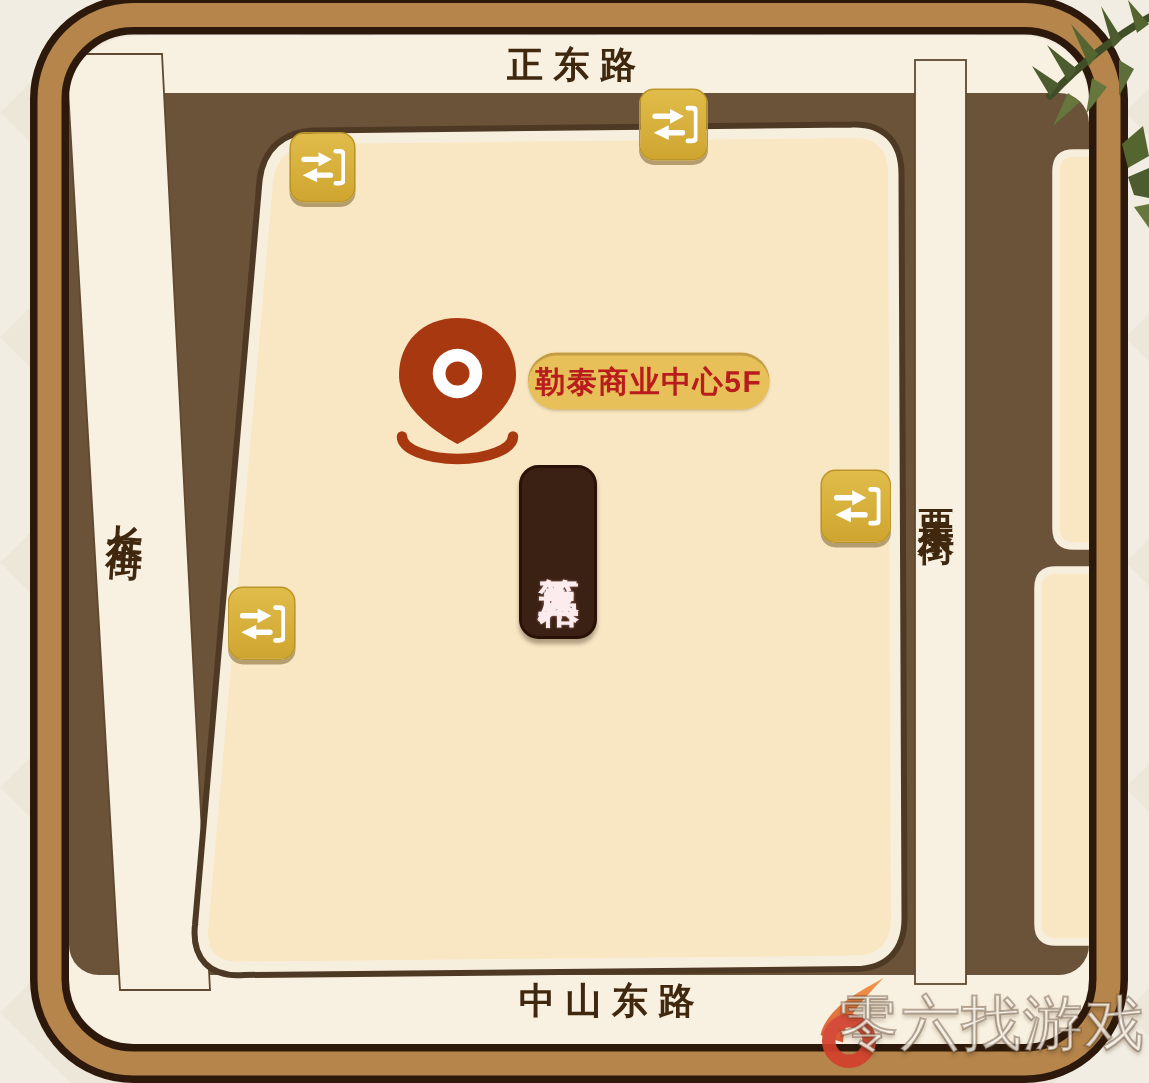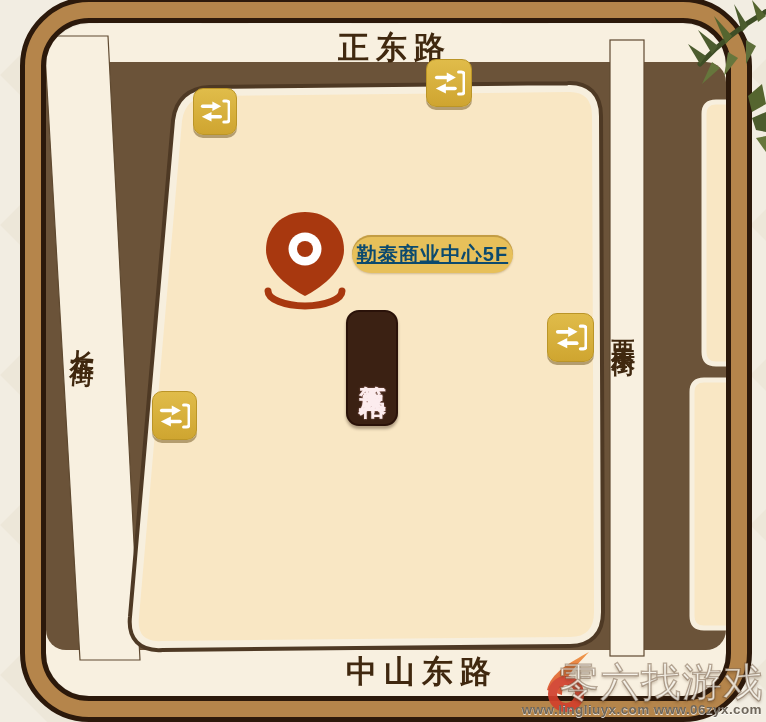--- a/index.html
+++ b/index.html
@@ -10,21 +10,21 @@
     background:#f2ede2;
   }
   #base-svg { position:absolute; left:0; top:0; }
 
   
   .road-label {
     position:absolute; color:#40280f;
     font-family:"Liberation Serif","DejaVu Serif",serif;
     font-weight:700; white-space:nowrap;
   }
-  .road-label.h { font-size:31px; letter-spacing:7px; }
+  .road-label.h { font-size:24px; letter-spacing:7px; }
   .road-label.v {
     writing-mode:vertical-rl; text-orientation:upright;
     font-size:24px; letter-spacing:7px;
   }
   #label-top    { left:338px; top:27px;  }
   #label-bottom { left:346px; top:651px; }
   #label-left   { left:68px;  top:330px; transform:rotate(4deg); }
   #label-right  { left:607px; top:320px; }
 
   
@@ -39,22 +39,22 @@
   #station-2 { left:426px; top:59px;  width:46px; height:48px; }
   #station-3 { left:547px; top:313px; width:47px; height:49px; }
   #station-4 { left:152px; top:391px; width:45px; height:49px; }
 
   
   #poi-pill {
     position:absolute; left:352px; top:235px; width:161px; height:38px;
     background:#e7c05a; border-radius:19px;
     box-shadow:0 2px 0 rgba(130,92,28,.35) inset, 0 1px 2px rgba(90,60,10,.25);
     display:flex; align-items:center; justify-content:center;
-    color:#0c4a6e; font-weight:700; font-size:20px; letter-spacing:1px;
-    font-family:"Liberation Sans",sans-serif; white-space:nowrap;text-decoration:underline;
+    color:#b91c1c; font-weight:700; font-size:20px; letter-spacing:1px;
+    font-family:"Liberation Sans",sans-serif; white-space:nowrap;
   }
 
   
   #venue-banner {
     position:absolute; left:346px; top:310px; width:52px; height:116px;
     background:#3b2113; border:2px solid #2a1209; border-radius:13px;
     box-shadow:0 3px 3px rgba(40,20,5,.35);
     display:flex; align-items:center; justify-content:center;
   }
   #venue-banner .banner-text {
@@ -192,15 +192,14 @@
     </svg>
   </div>
 
   <div id="poi-pill">勒泰商业中心5F</div>
 
   <div id="venue-banner">
     <span class="banner-text">第五人格</span>
   </div>
 
   <div id="wm-brand">零六找游戏</div>
-  <div id="wm-urls">www.lingliuyx.com  www.06zyx.com</div>
 
 </div>
 
 </body></html>

